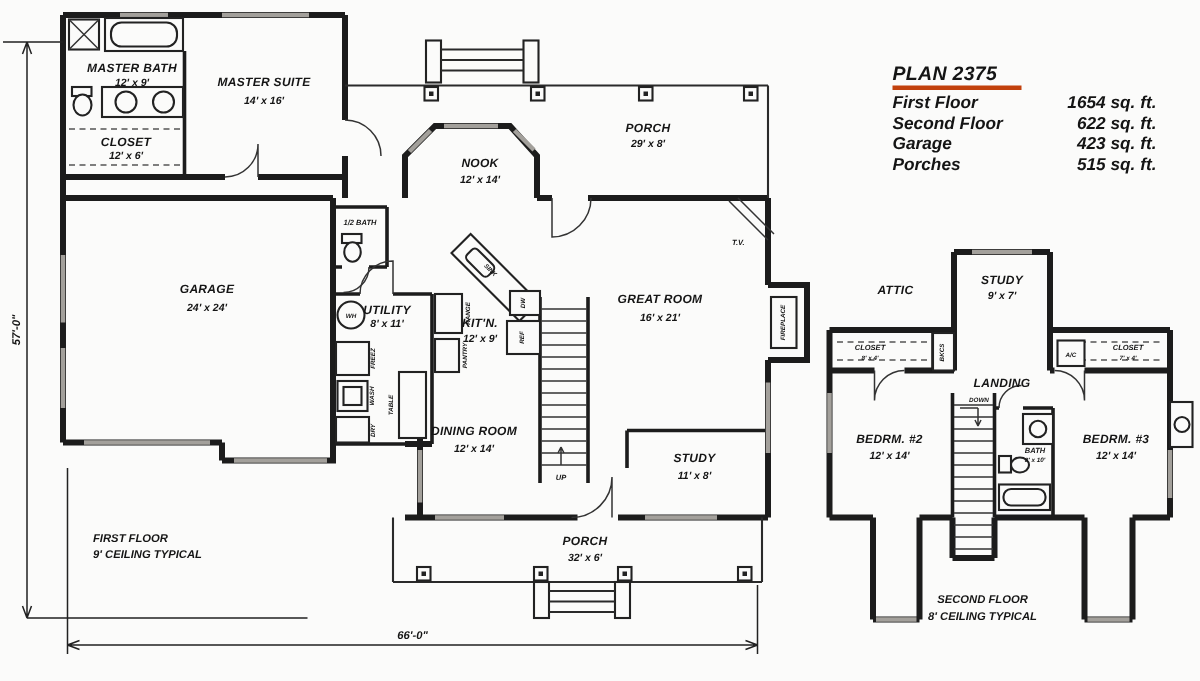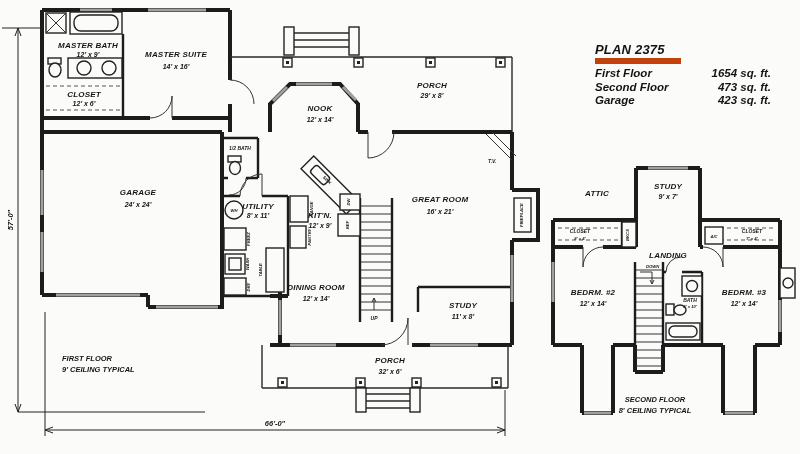--- a/index.html
+++ b/index.html
@@ -1,20 +1,20 @@
 <!DOCTYPE html>
 <html><head>
 <meta charset="utf-8">
 <style>
   html,body{margin:0;padding:0;}
   body{width:800px;height:454px;background:#fbfbfa;position:relative;overflow:hidden;
        font-family:"Liberation Sans",sans-serif;color:#141414;}
   #drawing{position:absolute;left:0;top:0;}
   .plan-table{position:absolute;left:595px;top:40px;width:176px;font-style:italic;font-weight:700;}
-  .plan-title{font-size:13px;border-bottom:6px solid #c2410c;display:inline-block;
+  .plan-title{font-size:13px;border-bottom:3px solid #c2410c;display:inline-block;
               padding:0 16px 1px 0;margin-bottom:3px;letter-spacing:.2px;}
   .spec-row{display:flex;justify-content:space-between;font-size:11.5px;line-height:13.6px;white-space:nowrap;}
   .spec-val{text-align:right;}
   text{font-family:"Liberation Sans",sans-serif;font-style:italic;font-weight:700;fill:#151515;}
   .rm{font-size:8px;letter-spacing:.2px;}
   .sz{font-size:7px;}
   .tiny{font-size:5px;}
   .micro{font-size:4.2px;}
   .note{font-size:7.5px;}
   .dim{font-size:7.5px;}
@@ -288,19 +288,23 @@
 </svg>
 
 <div class="plan-table">
   <div class="plan-title">PLAN 2375</div>
   <div class="spec-row">
     <span>First Floor</span>
     <span class="spec-val">1654 sq. ft.</span>
   </div>
   <div class="spec-row">
     <span>Second Floor</span>
-    <span class="spec-val">473 sq. ft.</span>
+    <span class="spec-val">622 sq. ft.</span>
   </div>
   <div class="spec-row">
     <span>Garage</span>
     <span class="spec-val">423 sq. ft.</span>
   </div>
+  <div class="spec-row">
+    <span>Porches</span>
+    <span class="spec-val">515 sq. ft.</span>
+  </div>
 </div>
 
 </body></html>

